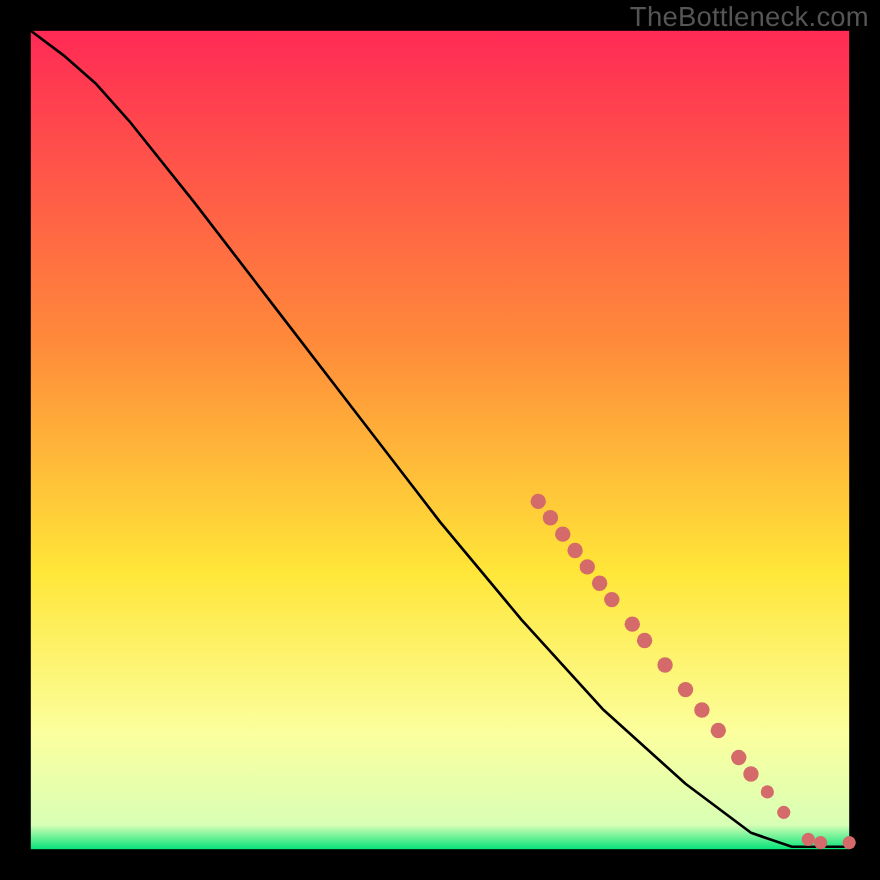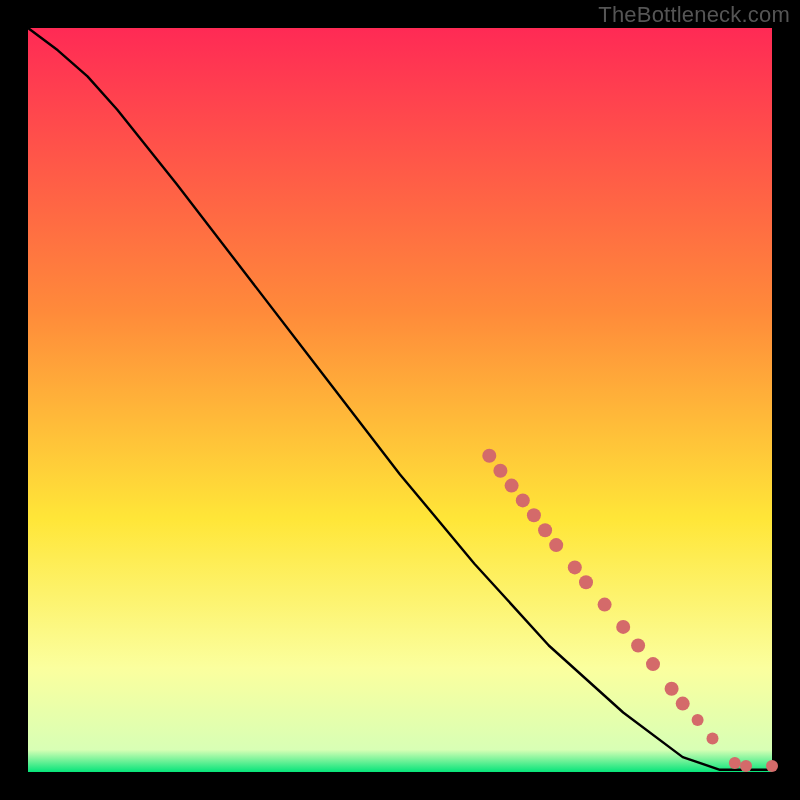--- a/index.html
+++ b/index.html
@@ -3,21 +3,21 @@
 <meta charset="utf-8">
 <style>
   * { margin: 0; padding: 0; box-sizing: border-box; }
   html, body { width: 800px; height: 800px; overflow: hidden; background: #000; }
   .stage { position: relative; width: 800px; height: 800px; background: #000; }
   .watermark {
     position: absolute;
     top: 2px;
     right: 10px;
     font-family: Arial, Helvetica, sans-serif;
-    font-size: 22px;
+    font-size: 25px;
     color: #555;
     font-weight: 500;
     letter-spacing: 0.2px;
   }
   svg { display: block; }
 </style>
 </head>
 <body>
 <div class="stage">
 

